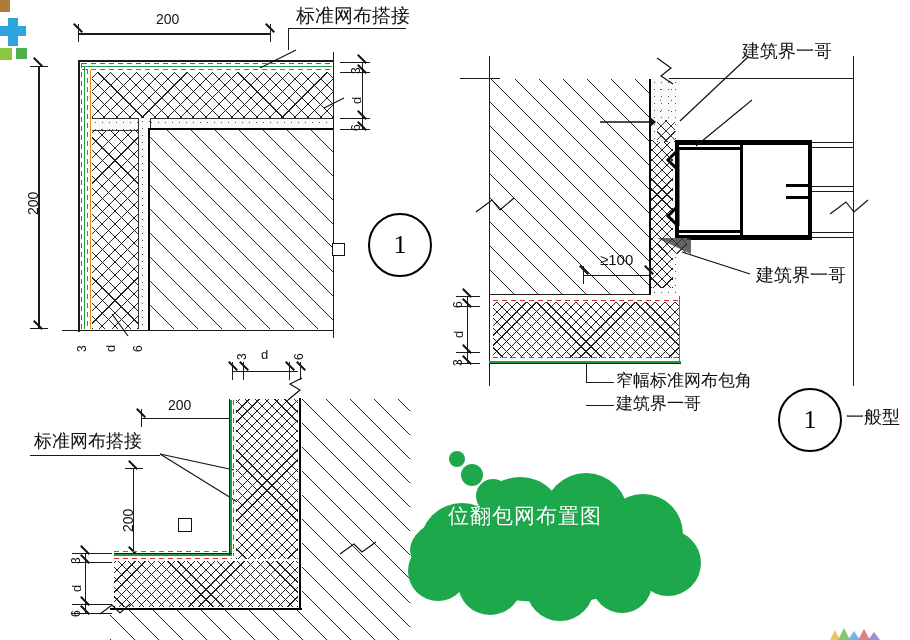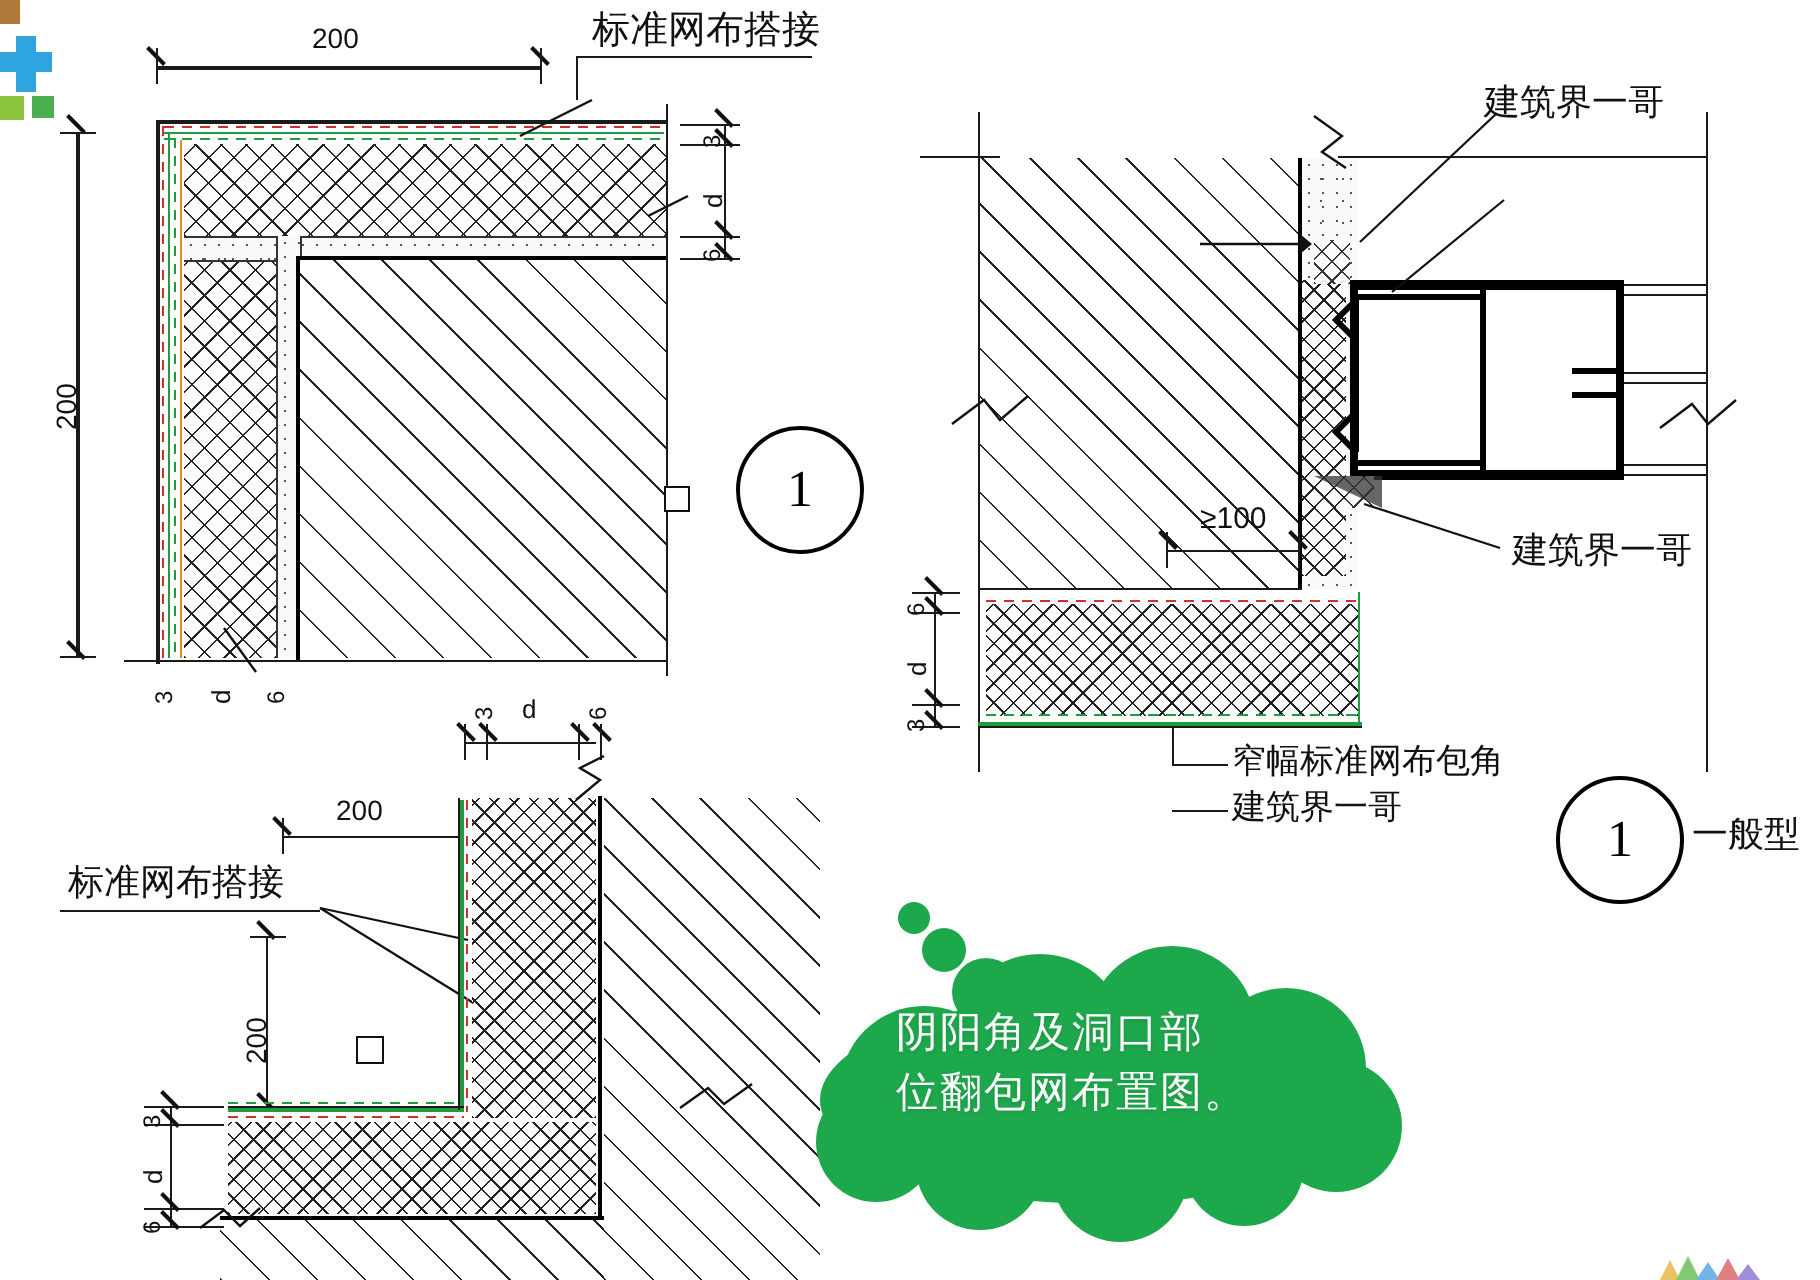--- a/index.html
+++ b/index.html
@@ -351,22 +351,21 @@
         <circle cx="120" cy="86" r="44"></circle>
         <circle cx="186" cy="80" r="42"></circle>
         <circle cx="243" cy="99" r="40"></circle>
         <circle cx="268" cy="128" r="33"></circle>
         <circle cx="38" cy="136" r="30"></circle>
         <circle cx="90" cy="148" r="32"></circle>
         <circle cx="160" cy="152" r="34"></circle>
         <circle cx="222" cy="148" r="30"></circle>
       </g>
     </svg>
-    <div class="cloud-text" style="left:48px;top:68px;">阴阳角及洞口部</div>
-    <div class="cloud-text" style="left:48px;top:98px;">位翻包网布置图。</div>
+    <div class="cloud-text" style="left:48px;top:68px;">位翻包网布置图</div>
   </div>
 
   <svg style="position:absolute;left:826px;top:626px;width:60px;height:16px;overflow:visible">
     <g opacity="0.85">
       <path d="M4,14 L9,4 L14,14 Z" fill="#e8b84b"></path>
       <path d="M12,14 L18,2 L24,14 Z" fill="#6fbf5a"></path>
       <path d="M22,14 L28,5 L34,14 Z" fill="#5aa9e6"></path>
       <path d="M32,14 L38,3 L44,14 Z" fill="#d96a6a"></path>
       <path d="M42,14 L48,6 L54,14 Z" fill="#8e7ad1"></path>
     </g>

